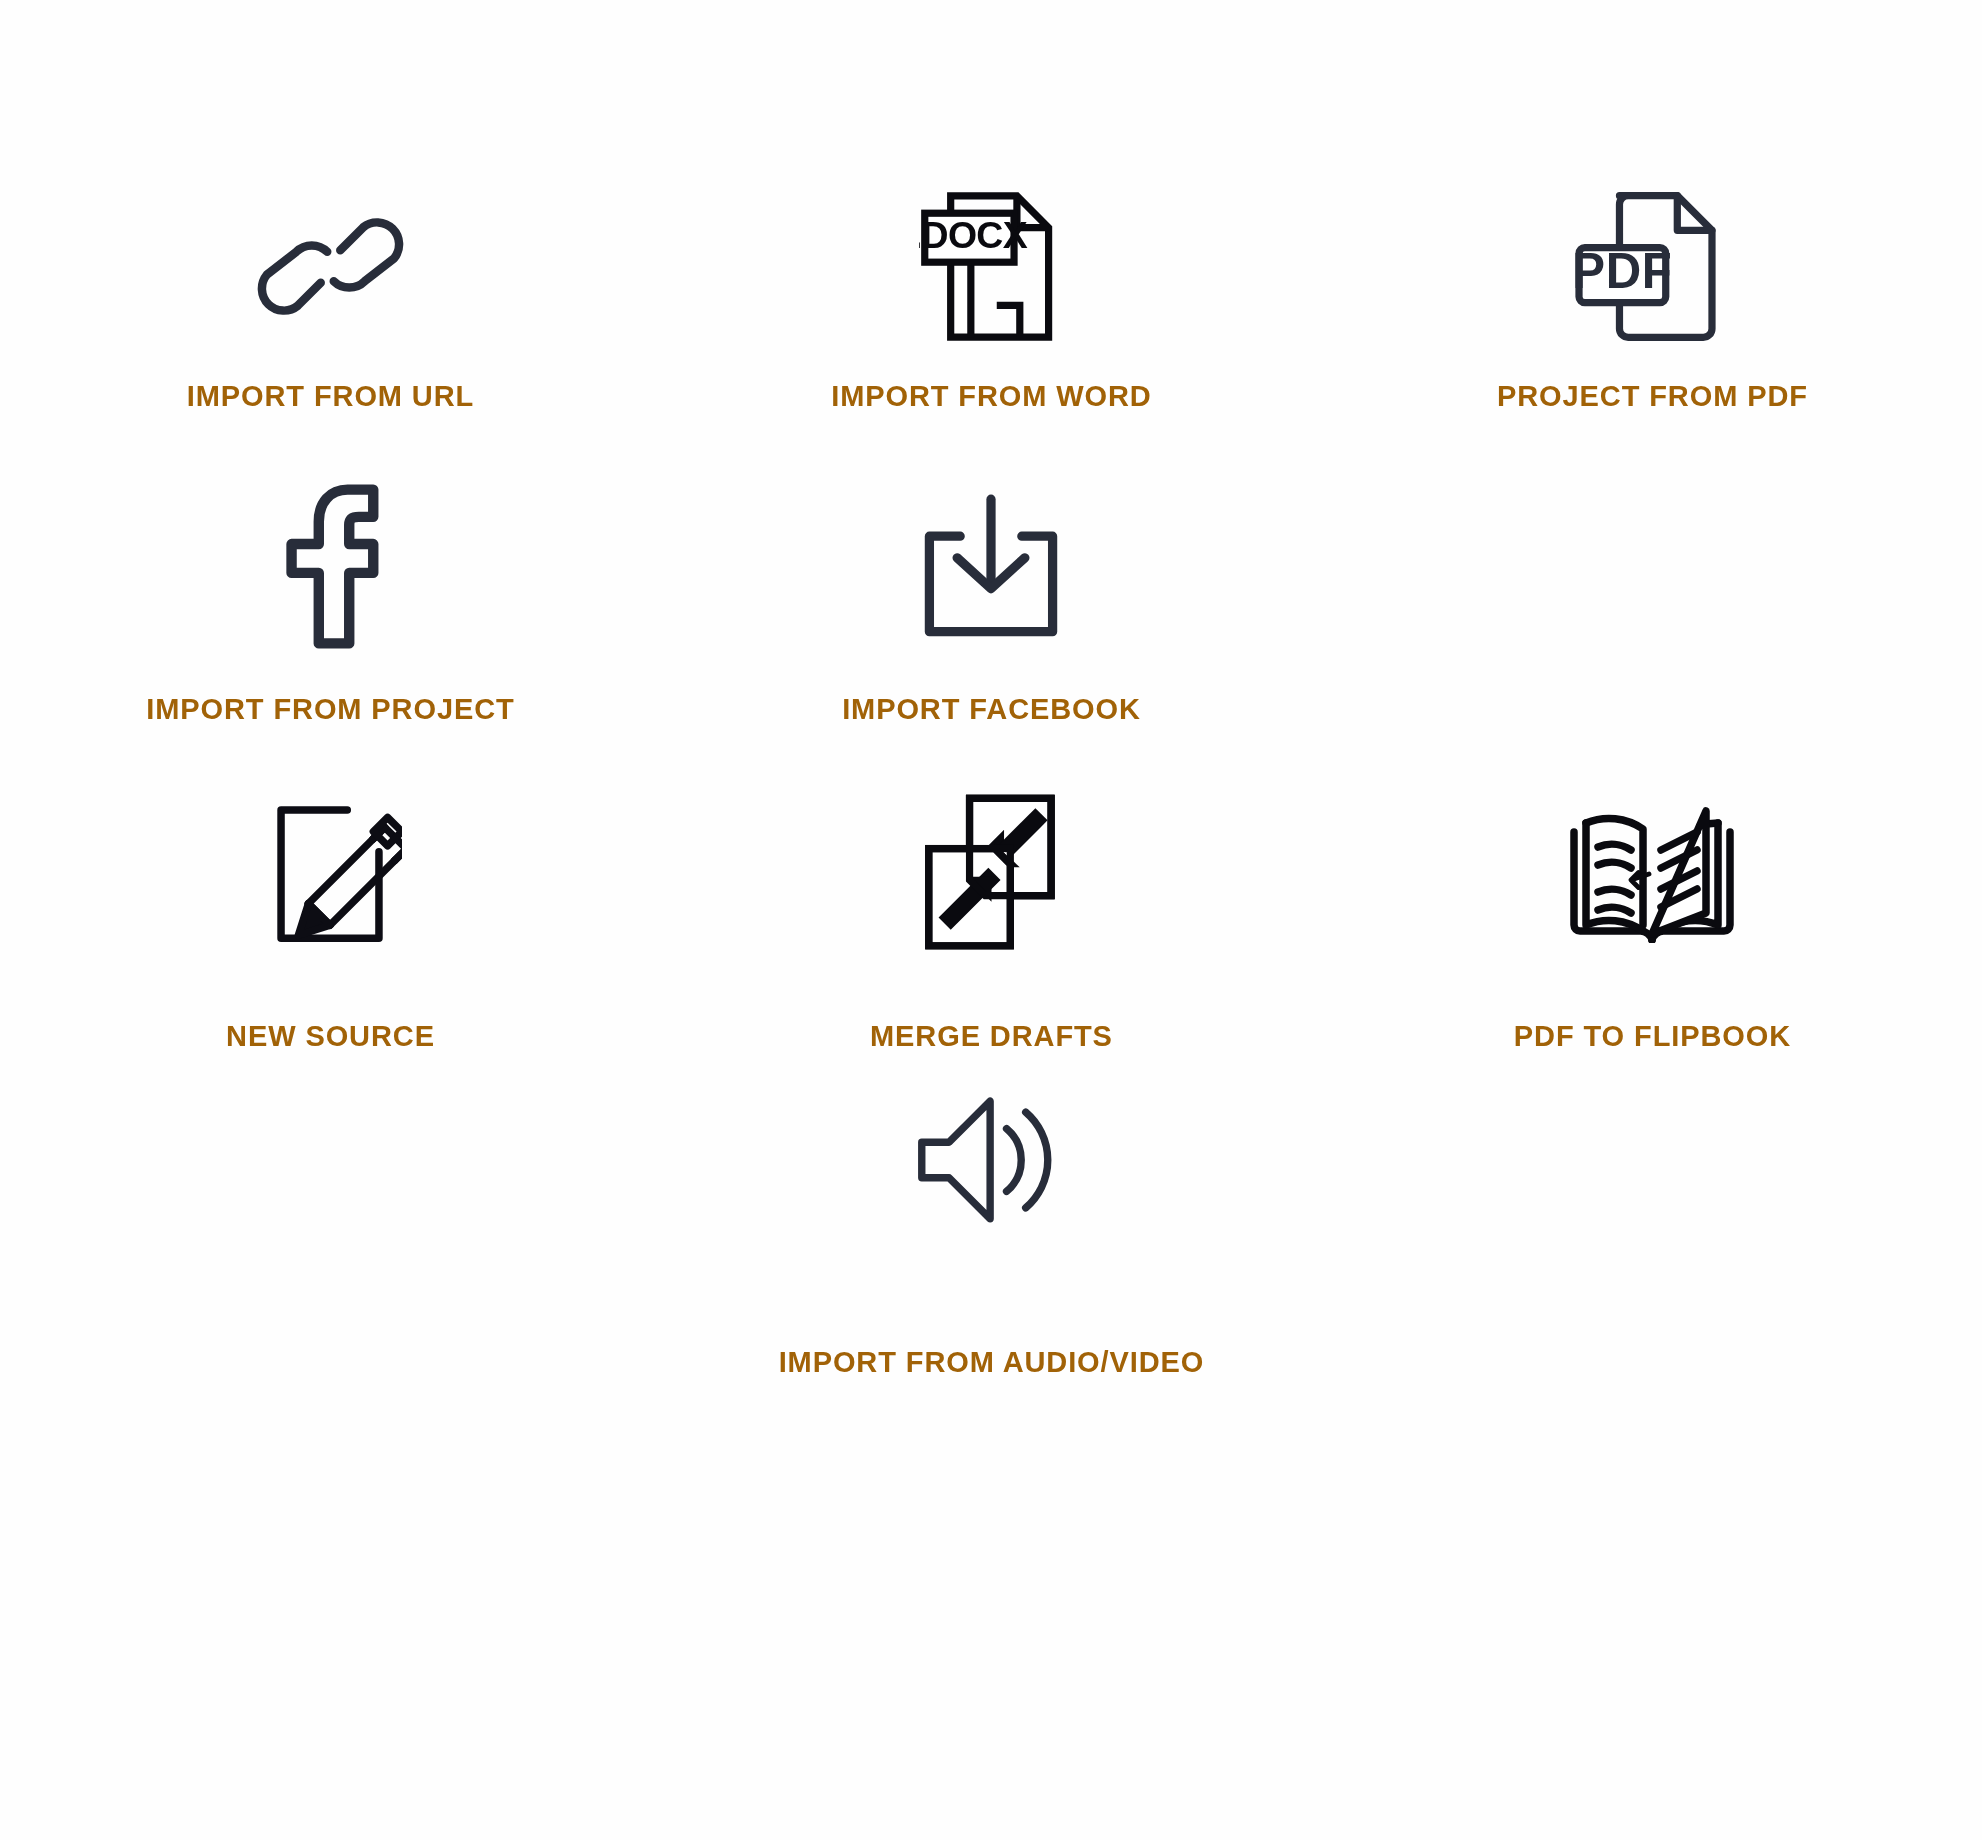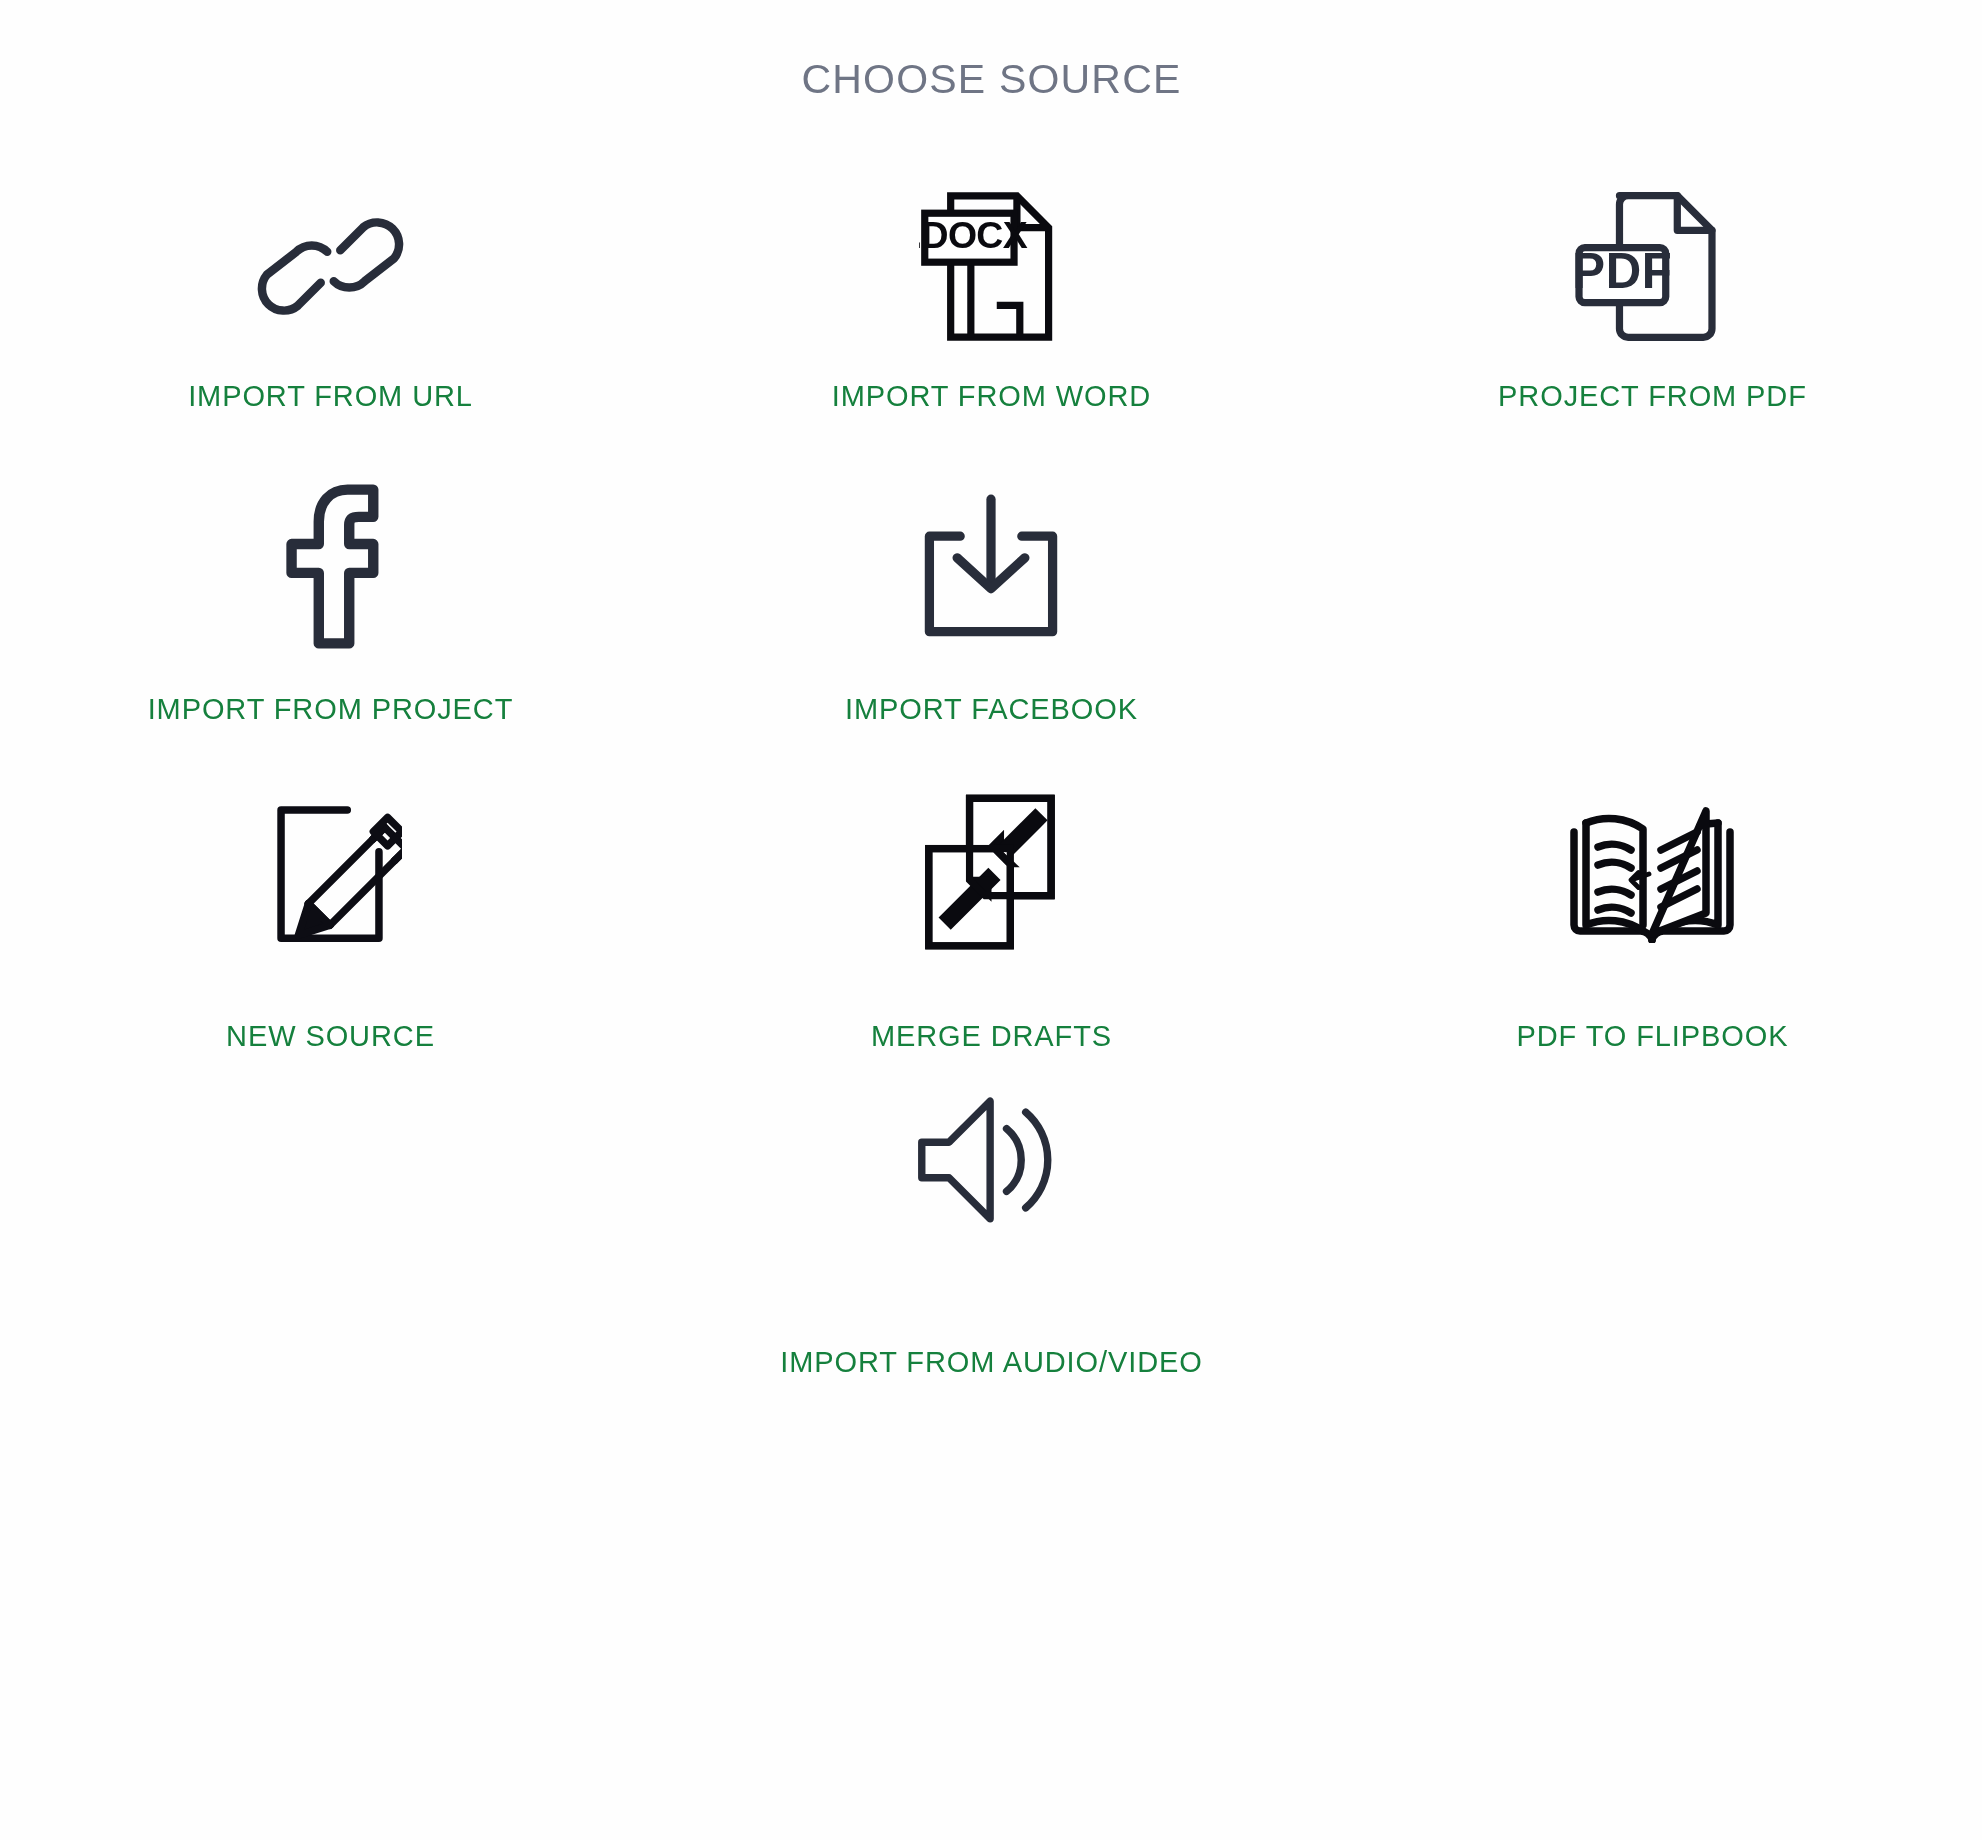--- a/index.html
+++ b/index.html
@@ -73,22 +73,22 @@
   }
 
   .icon-box svg {
     display: block;
   }
 
   .cell-label {
     margin-top: 21px;
     font-size: 29px;
     letter-spacing: 0.9px;
-    color: #15803d;
-    font-weight: 400;
+    color: #a16207;
+    font-weight: 700;
     text-align: right;
     white-space: nowrap;
   }
 
   .row-1 { height: 298px; }
   .row-2 { height: 306px; }
   .row-3 { height: 306px; }
   .row-4 { height: 306px; }
 
   .row-1 .icon-box { height: 207px; }
@@ -112,21 +112,20 @@
     font-weight: bold;
     font-size: 34px;
     letter-spacing: 0.5px;
   }
 </style>
 </head>
 <body>
 
 <div class="screen">
 
-  <div class="page-title">CHOOSE SOURCE</div>
 
   <div class="grid">
 
     <div class="grid-row row-1">
 
       <div class="cell">
         <div class="icon-box">
           <svg width="163" height="163" viewBox="0 0 100 100" fill="none" stroke="#282d3a" stroke-width="5.2" stroke-linecap="round" stroke-linejoin="round">
             <path d="M56 40 L70 26 a13.5 13.5 0 0 1 19 19 L71 59 a13.5 13.5 0 0 1 -19 0"></path>
             <path d="M44 60 L30 74 a13.5 13.5 0 0 1 -19 -19 L29 41 a13.5 13.5 0 0 1 19 0"></path>

